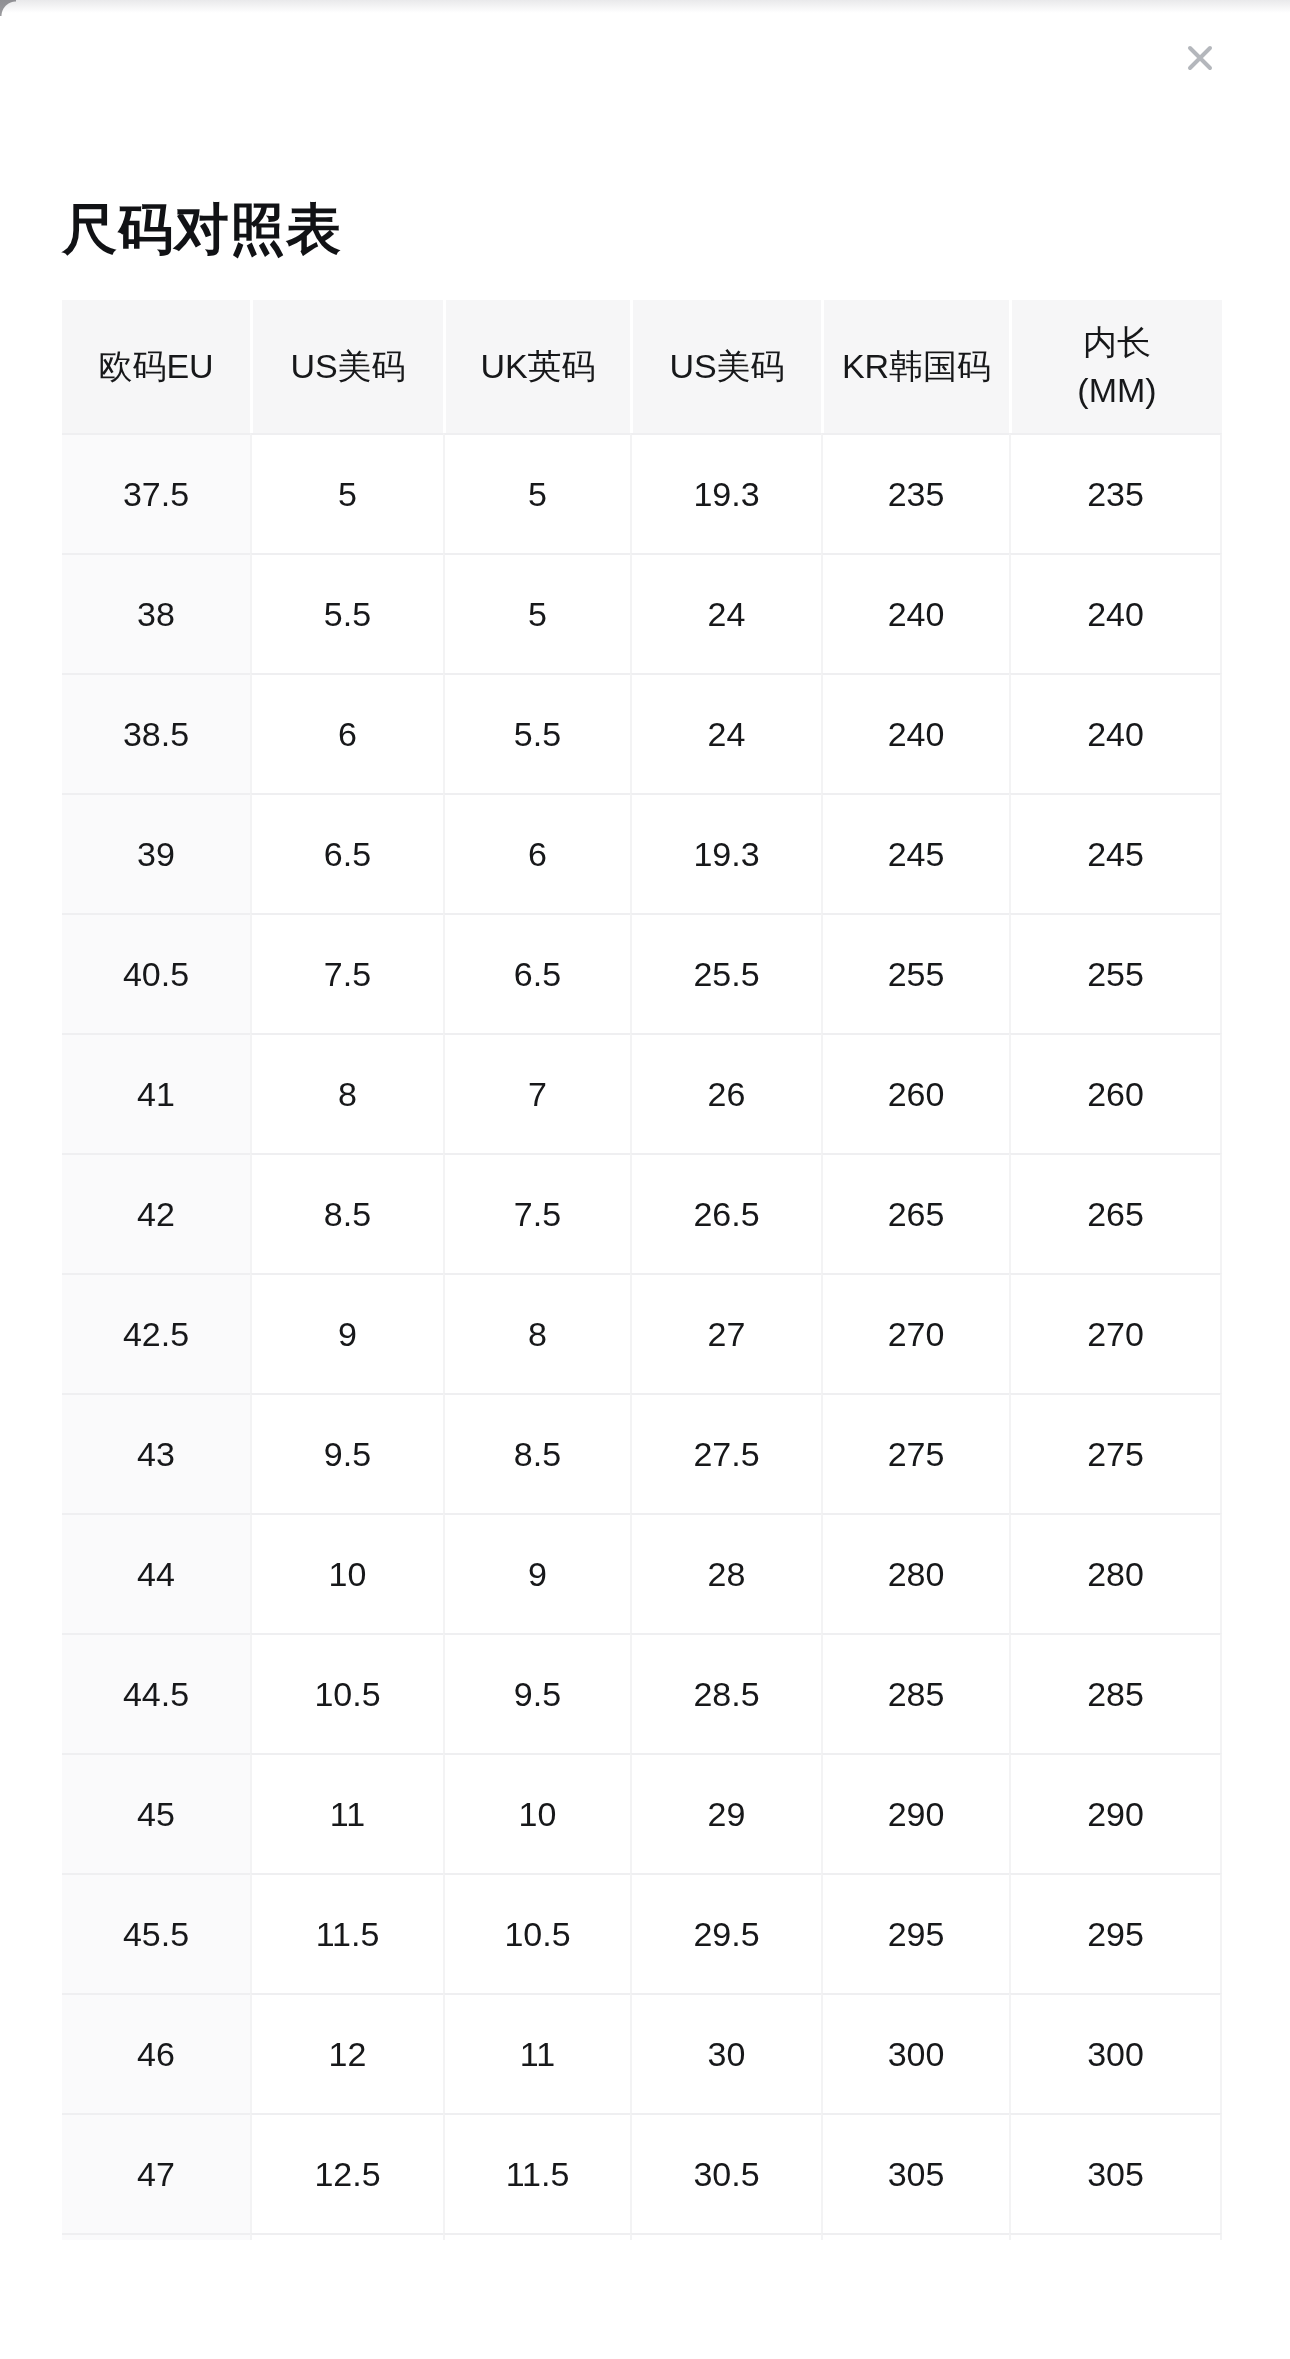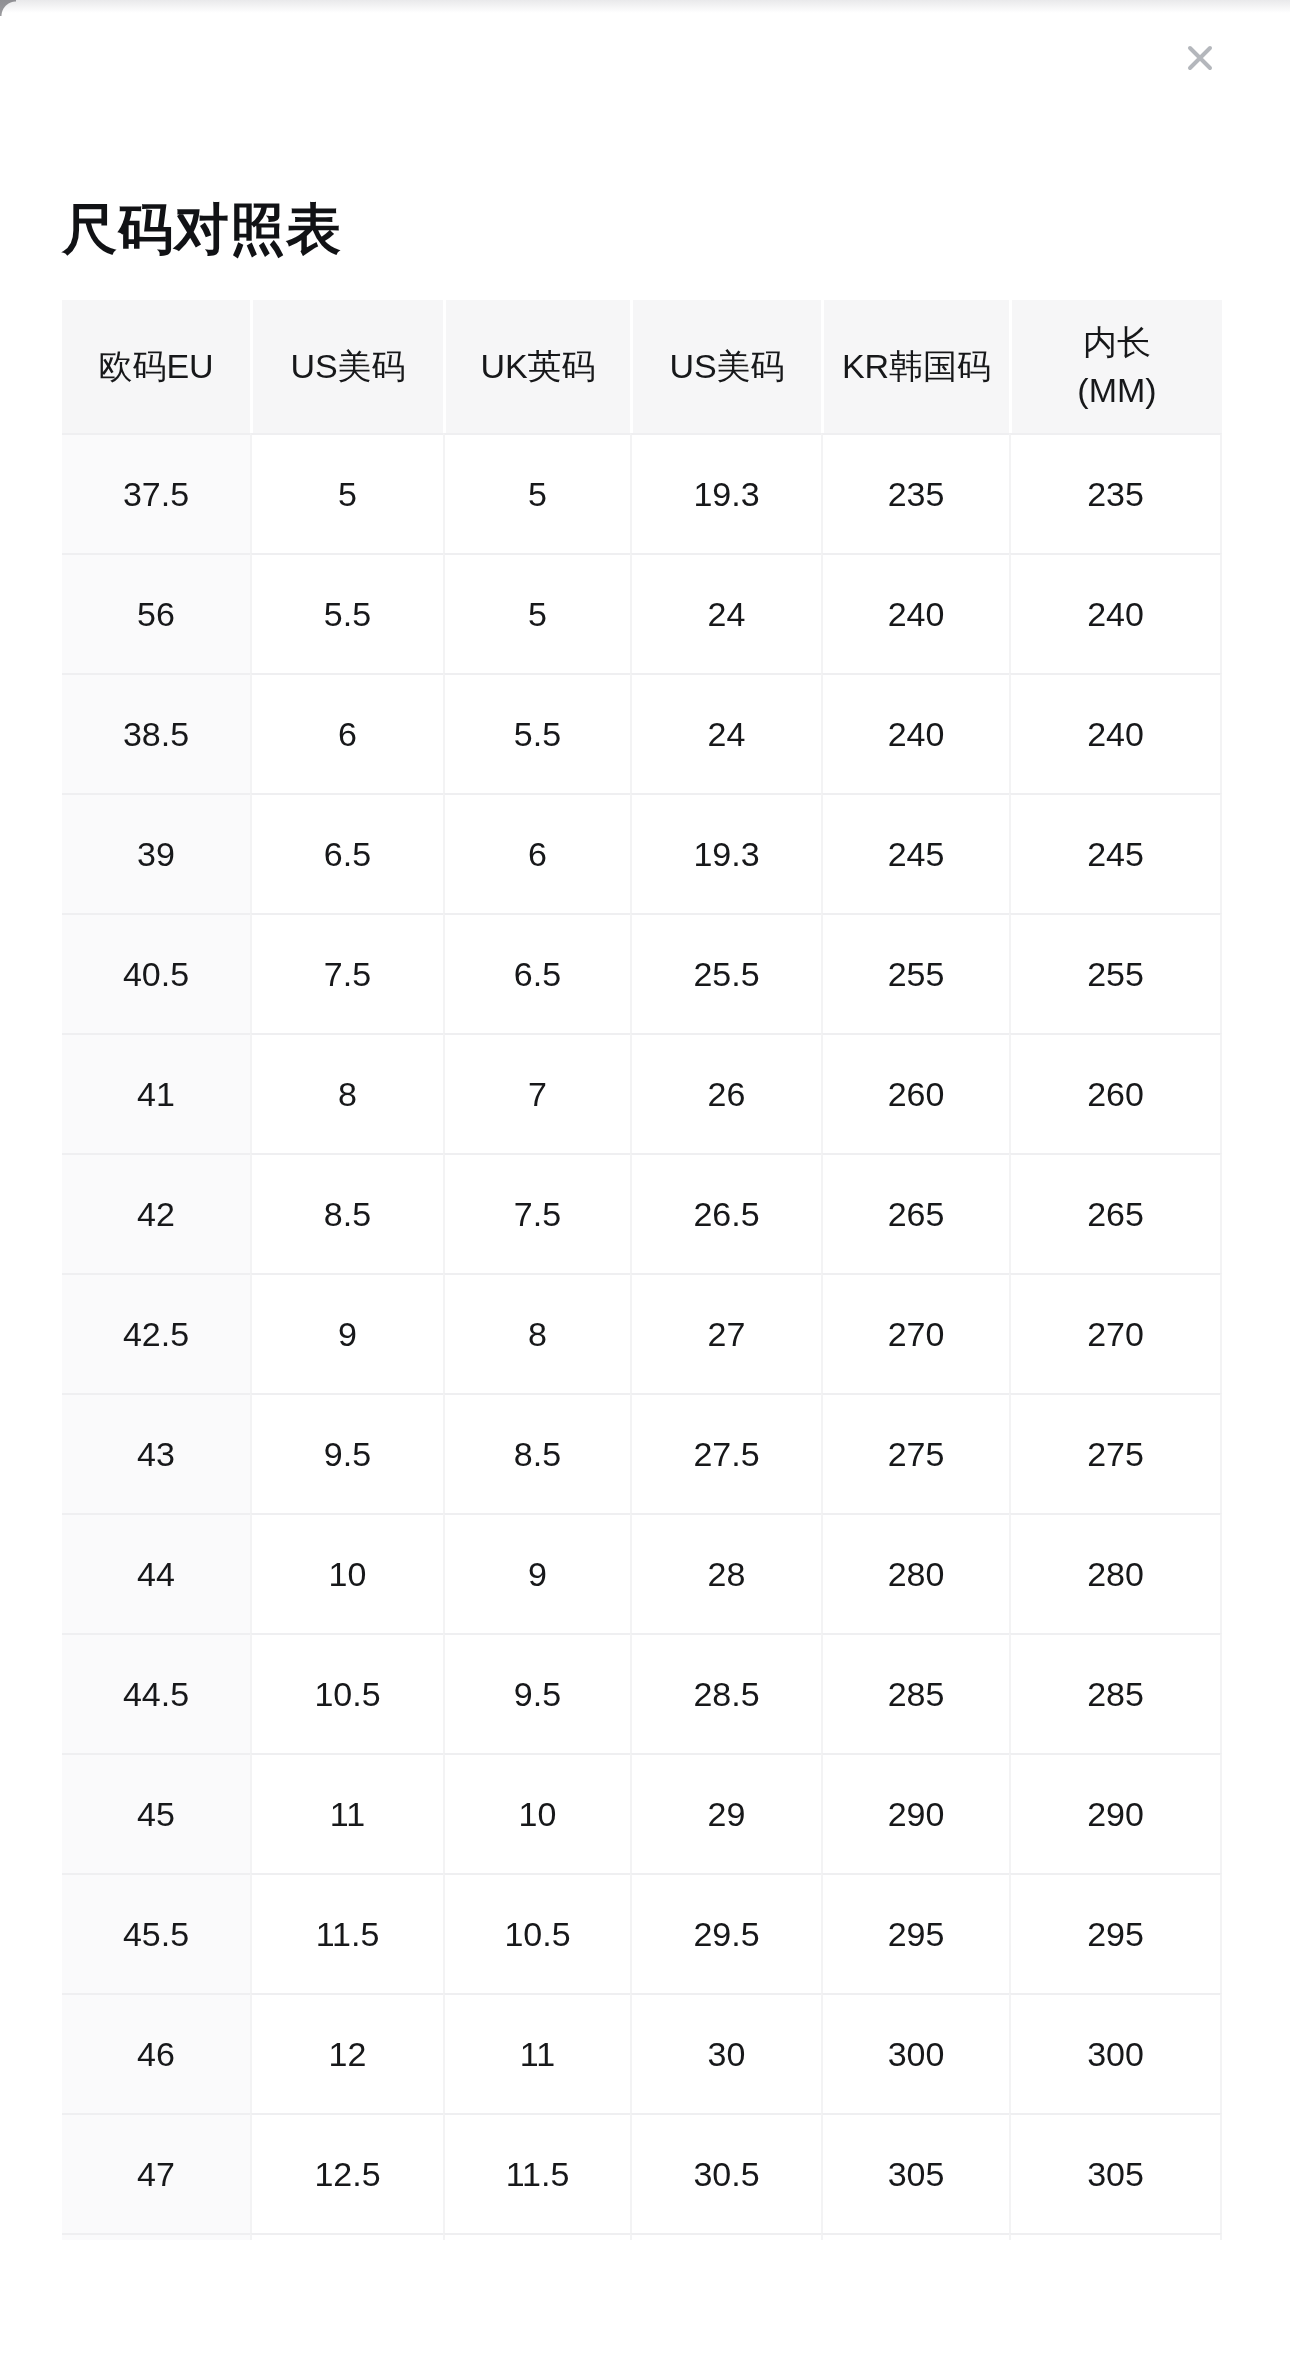--- a/index.html
+++ b/index.html
@@ -99,21 +99,21 @@
       <tbody>
           <tr>
             <td>37.5</td>
             <td>5</td>
             <td>5</td>
             <td>19.3</td>
             <td>235</td>
             <td>235</td>
           </tr>
           <tr>
-            <td>56</td>
+            <td>38</td>
             <td>5.5</td>
             <td>5</td>
             <td>24</td>
             <td>240</td>
             <td>240</td>
           </tr>
           <tr>
             <td>38.5</td>
             <td>6</td>
             <td>5.5</td>

